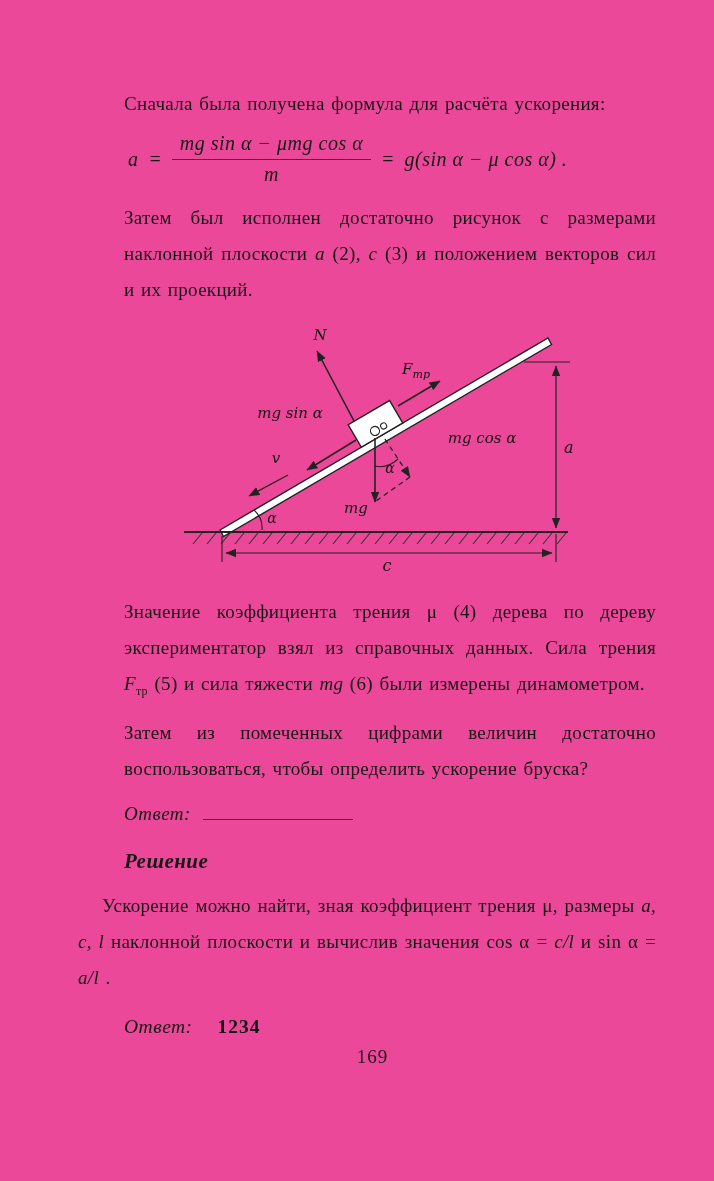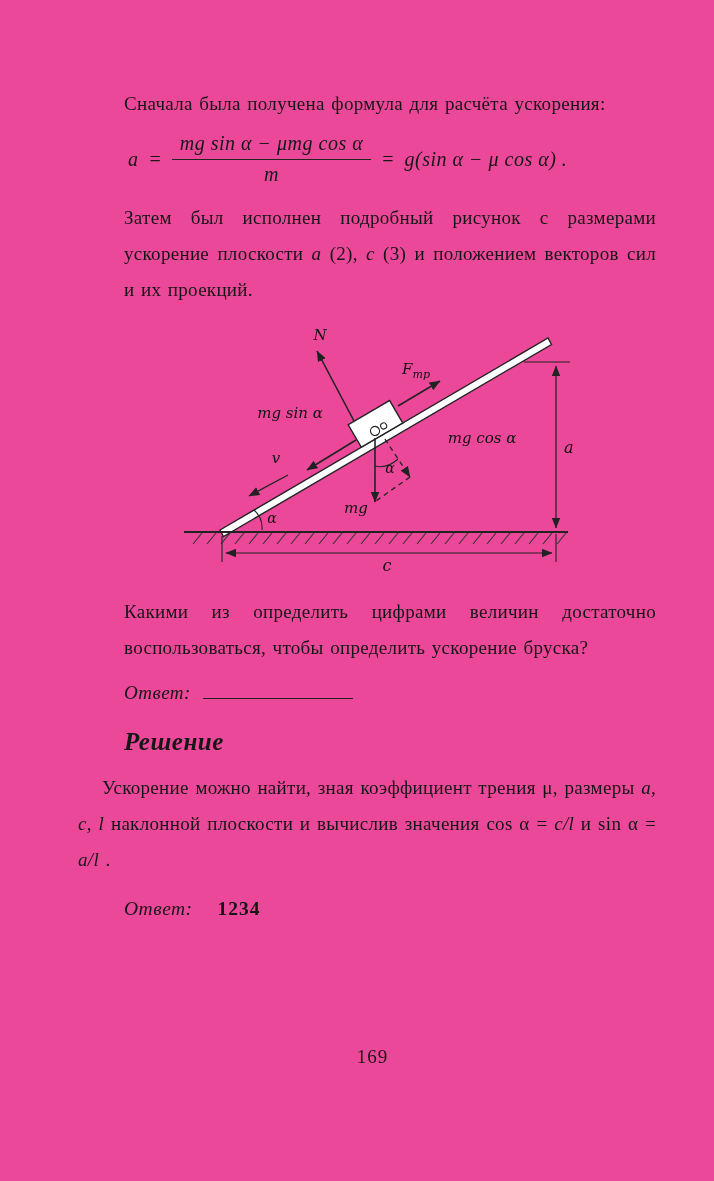--- a/index.html
+++ b/index.html
@@ -33,21 +33,21 @@
   .frac .num{padding:0 8px 4px 8px;border-bottom:1.6px solid #222;font-family:Liberation Serif, serif;}
   .frac .den{padding-top:3px;}
   .diagram-wrap{margin:14px 0 16px 46px;}
   svg{display:block;}
   .dlabel{font-family:"DejaVu Serif",serif;font-style:italic;font-size:15px;fill:#111;}
   .dlabel-sm{font-size:14px;}
   .dlabel-dim{font-size:16px;}
   .answer-row{margin-top:12px;font-size:19px;}
   .answer-label{font-weight:normal;font-style:italic;letter-spacing:0.5px;}
   .blank{display:inline-block;width:150px;height:1.05em;border-bottom:1.7px solid #222;margin-left:12px;vertical-align:baseline;}
-  .solution-heading{font-weight:bold;font-style:italic;font-size:25px;margin:24px 0 14px 0;letter-spacing:0.5px;}
+  .solution-heading{font-weight:bold;font-style:italic;font-size:21px;margin:24px 0 14px 0;letter-spacing:0.5px;}
   .solution-para{margin-left:-46px;text-indent:24px;margin-top:8px;}
   .final-answer{margin:20px 0 0 0;font-size:19.5px;}
   .final-answer .val{font-weight:bold;margin-left:25px;letter-spacing:1px;}
   .page-number{position:absolute;left:0;right:0;top:1046px;text-align:center;font-size:19px;letter-spacing:1px;padding-left:31px;}
 </style>
 </head>
 <body>
 
 <div class="page">
 
@@ -57,21 +57,21 @@
     <span class="f-it">a</span>
     <span>=</span>
     <span class="frac">
       <span class="num f-it">mg sin α − μmg cos α</span>
       <span class="den f-it">m</span>
     </span>
     <span>=</span>
     <span class="f-it">g(sin α − μ cos α) .</span>
   </div>
 
-  <p class="para"><span>Затем был исполнен подробный рисунок с размерами ускорение плоскости </span><span class="it">a</span><span> (2), </span><span class="it">c</span><span> (3) и положением векторов сил и их проекций.</span></p>
+  <p class="para"><span>Затем был исполнен достаточно рисунок с размерами наклонной плоскости </span><span class="it">a</span><span> (2), </span><span class="it">c</span><span> (3) и положением векторов сил и их проекций.</span></p>
 
   <div class="diagram-wrap">
     <svg width="424" height="256" viewBox="0 0 424 256">
       <defs>
         <marker id="arr" viewBox="0 0 10 8" refX="9.5" refY="4" markerWidth="11" markerHeight="9" orient="auto-start-reverse" markerUnits="userSpaceOnUse">
           <path d="M0 0 L10 4 L0 8 Z" fill="#222"></path>
         </marker>
       </defs>
 
       <path stroke="#333" stroke-width="1.1" fill="none" d="M32 211 l-9 11 m23 -11 l-9 11 m23 -11 l-9 11 m23 -11 l-9 11 m23 -11 l-9 11 m23 -11 l-9 11 m23 -11 l-9 11 m23 -11 l-9 11 m23 -11 l-9 11 m23 -11 l-9 11 m23 -11 l-9 11 m23 -11 l-9 11 m23 -11 l-9 11 m23 -11 l-9 11 m23 -11 l-9 11 m23 -11 l-9 11 m23 -11 l-9 11 m23 -11 l-9 11 m23 -11 l-9 11 m23 -11 l-9 11 m23 -11 l-9 11 m23 -11 l-9 11 m23 -11 l-9 11 m23 -11 l-9 11 m23 -11 l-9 11 m23 -11 l-9 11 m23 -11 l-9 11"></path>
@@ -111,22 +111,23 @@
       <text class="dlabel" x="312" y="121" text-anchor="middle">mg cos α</text>
       <text class="dlabel" x="186" y="191" text-anchor="middle">mg</text>
       <text class="dlabel" x="106" y="141" text-anchor="middle">v</text>
       <text class="dlabel dlabel-sm" x="220" y="151" text-anchor="middle">α</text>
       <text class="dlabel dlabel-sm" x="102" y="201" text-anchor="middle">α</text>
       <text class="dlabel dlabel-dim" x="394" y="131" text-anchor="start">a</text>
       <text class="dlabel dlabel-dim" x="217" y="249" text-anchor="middle">c</text>
     </svg>
   </div>
 
+  <p class="para"><span>Значение коэффициента трения μ (4) дерева по дереву экспериментатор взял из справочных данных. Сила трения </span><span class="it">F</span><sub class="subsc">тр</sub><span> (5) и сила тяжести </span><span class="it">mg</span><span> (6) были измерены динамометром.</span></p>
 
-  <p class="para">Какими из определить цифрами величин достаточно воспользоваться, чтобы определить ускорение бруска?</p>
+  <p class="para">Затем из помеченных цифрами величин достаточно воспользоваться, чтобы определить ускорение бруска?</p>
 
   <div class="answer-row">
     <span class="answer-label">Ответ:</span><span class="blank"></span>
   </div>
 
   <div class="solution-heading">Решение</div>
 
   <p class="para solution-para"><span>Ускорение можно найти, зная коэффициент трения μ, размеры </span><span class="it">a, c, l</span><span> наклонной плоскости и вычислив значения </span><span>cos α = </span><span class="it">c/l</span><span> и </span><span>sin α = </span><span class="it">a/l</span><span> .</span></p>
 
   <div class="final-answer">

